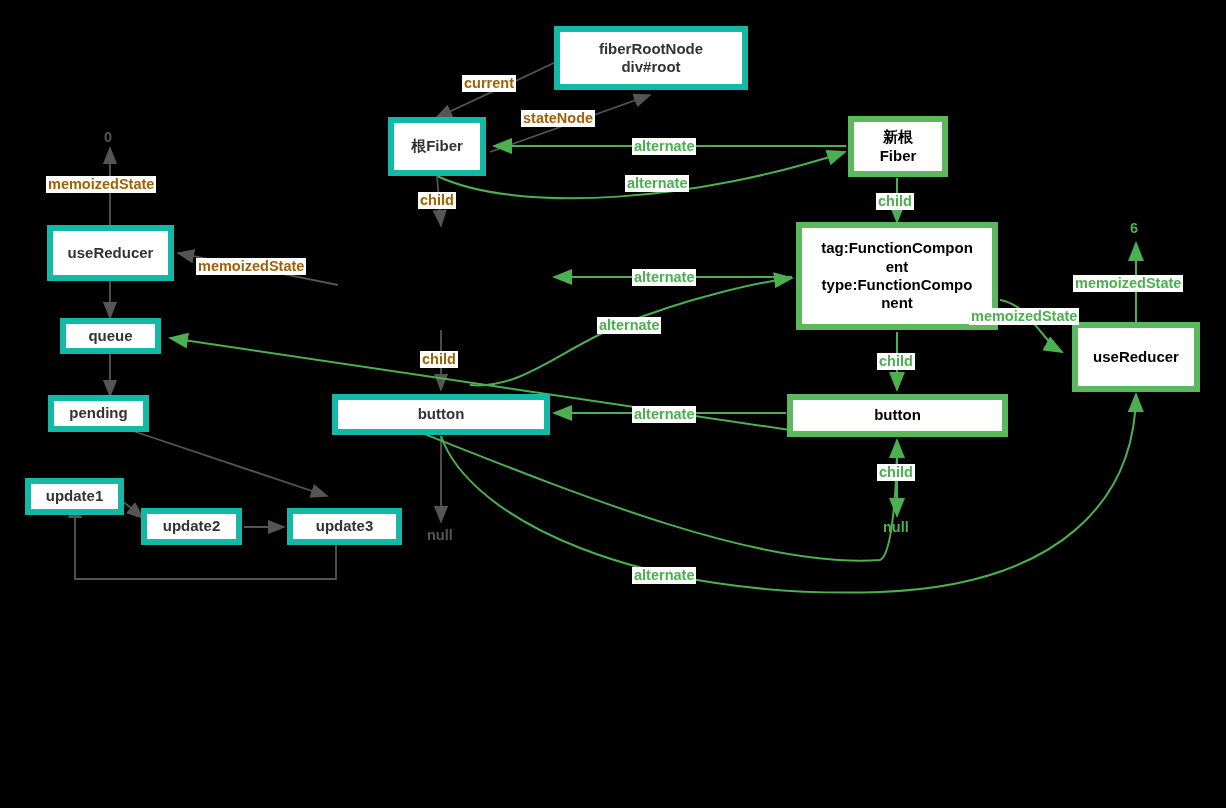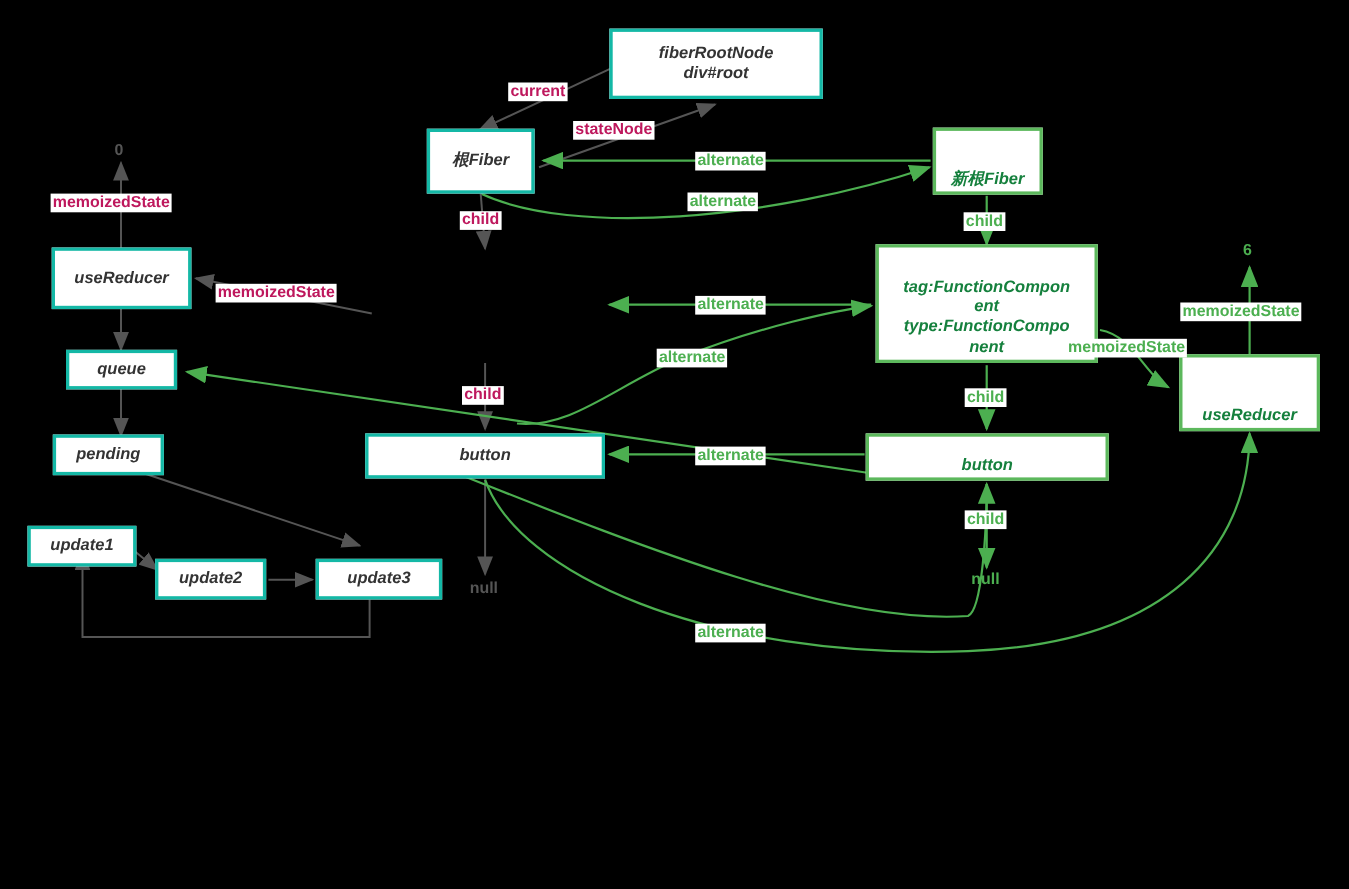--- a/index.html
+++ b/index.html
@@ -1,26 +1,26 @@
 <!DOCTYPE html>
 <html><head>
 <meta charset="utf-8">
 <style>
   html,body{margin:0;padding:0;background:#000;}
   #stage{position:relative;width:1226px;height:808px;background:#000;overflow:hidden;
          font-family:"Liberation Sans","DejaVu Sans",sans-serif;}
   svg#edges{position:absolute;left:0;top:0;width:1226px;height:808px;}
 
-  .node{position:absolute;background:#fff;border:3px solid #14b8a6;
+  .node{position:absolute;background:#fff;border:6px solid #14b8a6;
         display:flex;align-items:center;justify-content:center;text-align:center;
         color:#333;font-weight:bold;font-size:15px;line-height:1.22;
-        box-sizing:border-box;padding:2px 12px;font-style:italic;}
-  .node.green{border-color:#5cb85c;color:#15803d;align-items:flex-end;}
+        box-sizing:border-box;padding:2px 12px;}
+  .node.green{border-color:#5cb85c;color:#000000;}
 
-  .elabel{position:absolute;background:#fff;color:#be185d;font-weight:bold;
+  .elabel{position:absolute;background:#fff;color:#a16207;font-weight:bold;
           font-size:14.5px;line-height:1;padding:1px 2px;white-space:nowrap;
           box-sizing:border-box;}
   .elabel.green{color:#4caf50;}
   .plain{position:absolute;background:transparent;font-weight:bold;font-size:14.5px;
          color:#555;white-space:nowrap;}
   .plain.green{color:#4caf50;}
 </style>
 </head>
 <body>
 

